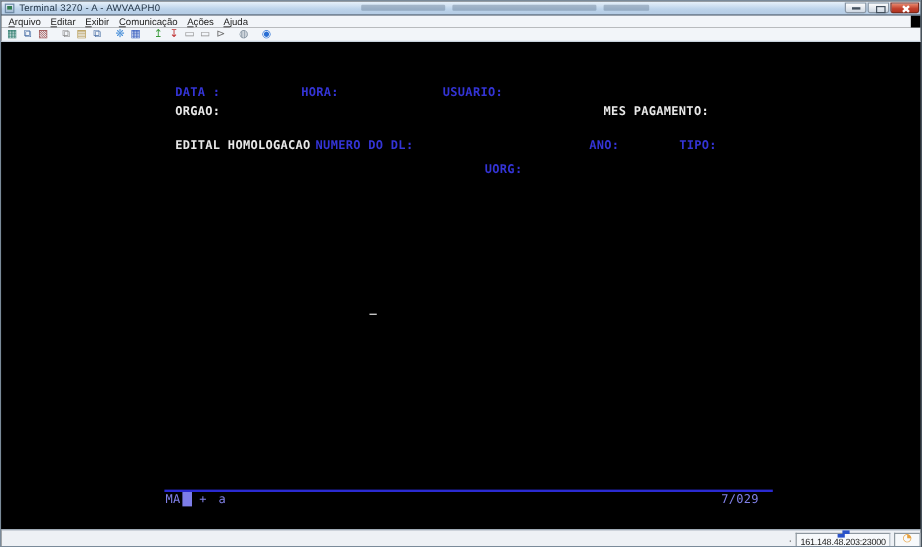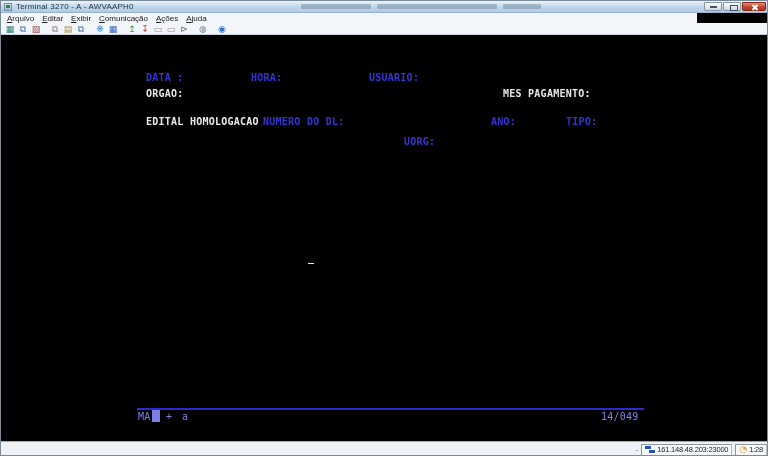--- a/index.html
+++ b/index.html
@@ -26,21 +26,21 @@
   .win-btn.close { width:24px; background:linear-gradient(#e88a70,#c3402c 60%,#b03523);
     border-color:#7e2a1c; }
   .glyph-min::after{ content:""; position:absolute; left:5px; bottom:2px; width:7px; height:2px; background:#44515e; }
   .glyph-restore::after{ content:""; position:absolute; left:6px; top:2px; width:6px; height:4px;
     border:1px solid #44515e; }
   .glyph-close::before,.glyph-close::after{ content:""; position:absolute; left:11px; top:1px;
     width:2px; height:7px; background:#fff; }
   .glyph-close::before{ transform:rotate(45deg);} .glyph-close::after{ transform:rotate(-45deg);}
 
   
-  .menubar { position:absolute; top:12px; left:0; width:696px; height:10px;
+  .menubar { position:absolute; top:12px; left:0; width:758px; height:10px;
     background:#f2f5f9; display:flex; align-items:center; padding-left:2px; gap:0; }
   .menu-item { font-size:8px; color:#222; padding:0 4px; cursor:default; }
   .menu-item::first-letter { text-decoration:underline; }
 
   
   .toolbar { position:absolute; top:22px; left:0; width:768px; height:12px;
     background:#f2f5f9; display:flex; align-items:center; padding-left:3px;
     border-bottom:1px solid #c8d2dc; }
   .tbicon { display:inline-block; width:12px; height:10px; font-size:9px; line-height:10px;
     text-align:center; margin-right:1px; font-family:"DejaVu Sans", sans-serif; }
@@ -56,21 +56,21 @@
   .oia-sep { position:absolute; left:136px; top:373px; width:507px; height:2px; background:#2a2ad0; }
   .oia-block { position:absolute; left:151px; top:375px; width:8px; height:12px; background:#7d7de8; }
 
   
   .statusbar { position:absolute; top:440px; left:0; width:768px; height:16px;
     background:#eef1f5; border-top:1px solid #9aa6b2; display:flex; align-items:center;
     justify-content:flex-end; padding-right:2px; gap:3px; font-size:8px; color:#333; }
   .sb-dot { color:#555; font-size:9px; }
   .sb-pane { height:12px; border:1px solid #b5bec7; border-top-color:#8d979f;
     border-left-color:#8d979f; background:#f7f9fb; display:flex; align-items:center;
-    padding:0 3px; gap:2px; }
+    padding:0 3px; gap:2px;flex-direction:column; }
   .conn-icon { width:10px; height:7px; position:relative; }
   .conn-icon::before { content:""; position:absolute; left:0; top:0; width:6px; height:3px; background:#2a52c8; }
   .conn-icon::after  { content:""; position:absolute; right:0; bottom:0; width:6px; height:3px; background:#2a52c8; }
   .clock-icon { color:#e8a13c; font-size:9px; line-height:9px; font-family:"DejaVu Sans", sans-serif; }
   .sb-text { font-size:7.5px; color:#222; letter-spacing:-.2px; }
 </style>
 </head>
 <body>
 
 <div class="titlebar">
@@ -129,21 +129,21 @@
   <span class="t t-blue" style="left:565px; top:81px;">TIPO:</span>
 
   <span class="t t-white" style="left:307px; top:217px;">_</span>
 
 
   <div class="oia-sep"></div>
   <span class="t t-oia" style="left:137px; top:376px;">MA</span>
   <span class="oia-block"></span>
   <span class="t t-oia" style="left:165px; top:376px;">+</span>
   <span class="t t-oia" style="left:181px; top:376px;">a</span>
-  <span class="t t-oia" style="left:600px; top:376px;">14/049</span>
+  <span class="t t-oia" style="left:600px; top:376px;">7/029</span>
 </div>
 
 <div class="statusbar">
   <span class="sb-dot">·</span>
   <span class="sb-pane">
     <span class="conn-icon"></span>
     <span class="sb-text">161.148.48.203:23000</span>
   </span>
   <span class="sb-pane">
     <span class="clock-icon">◔</span>

